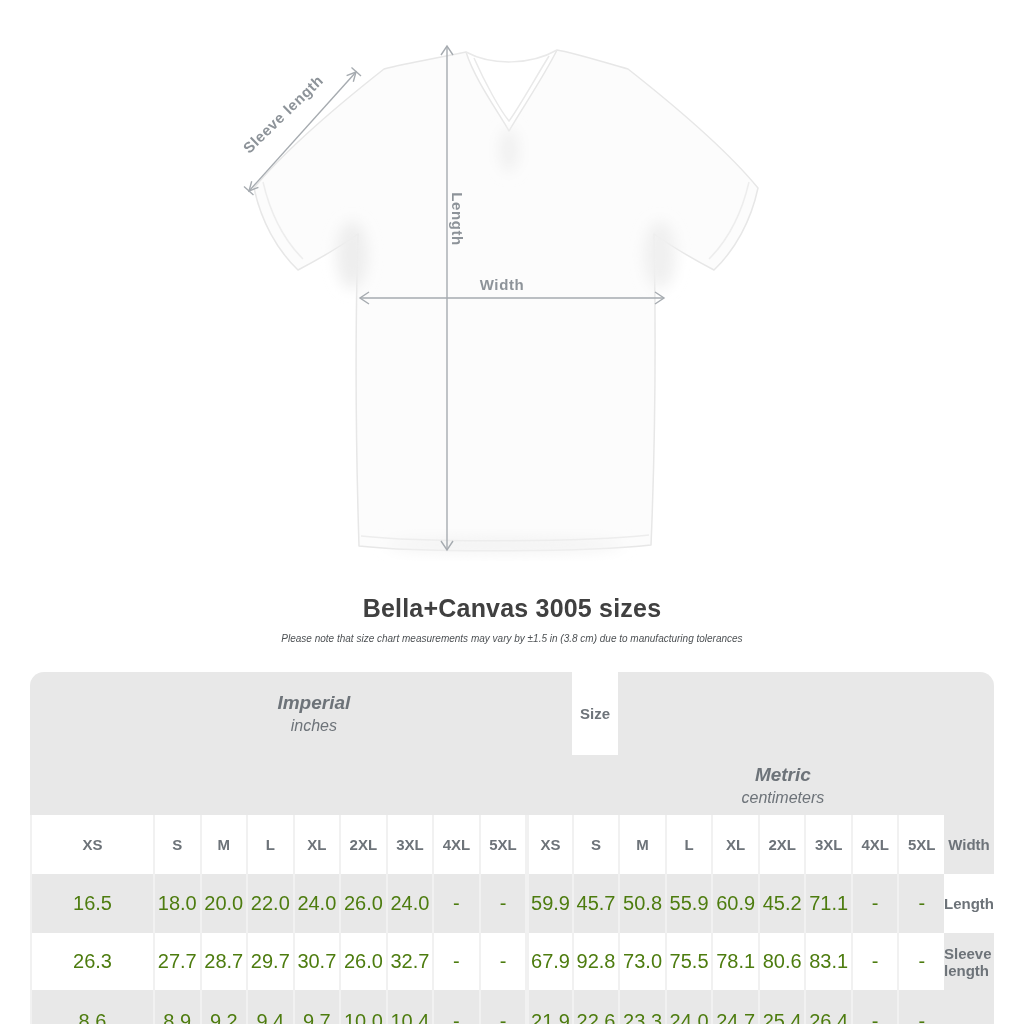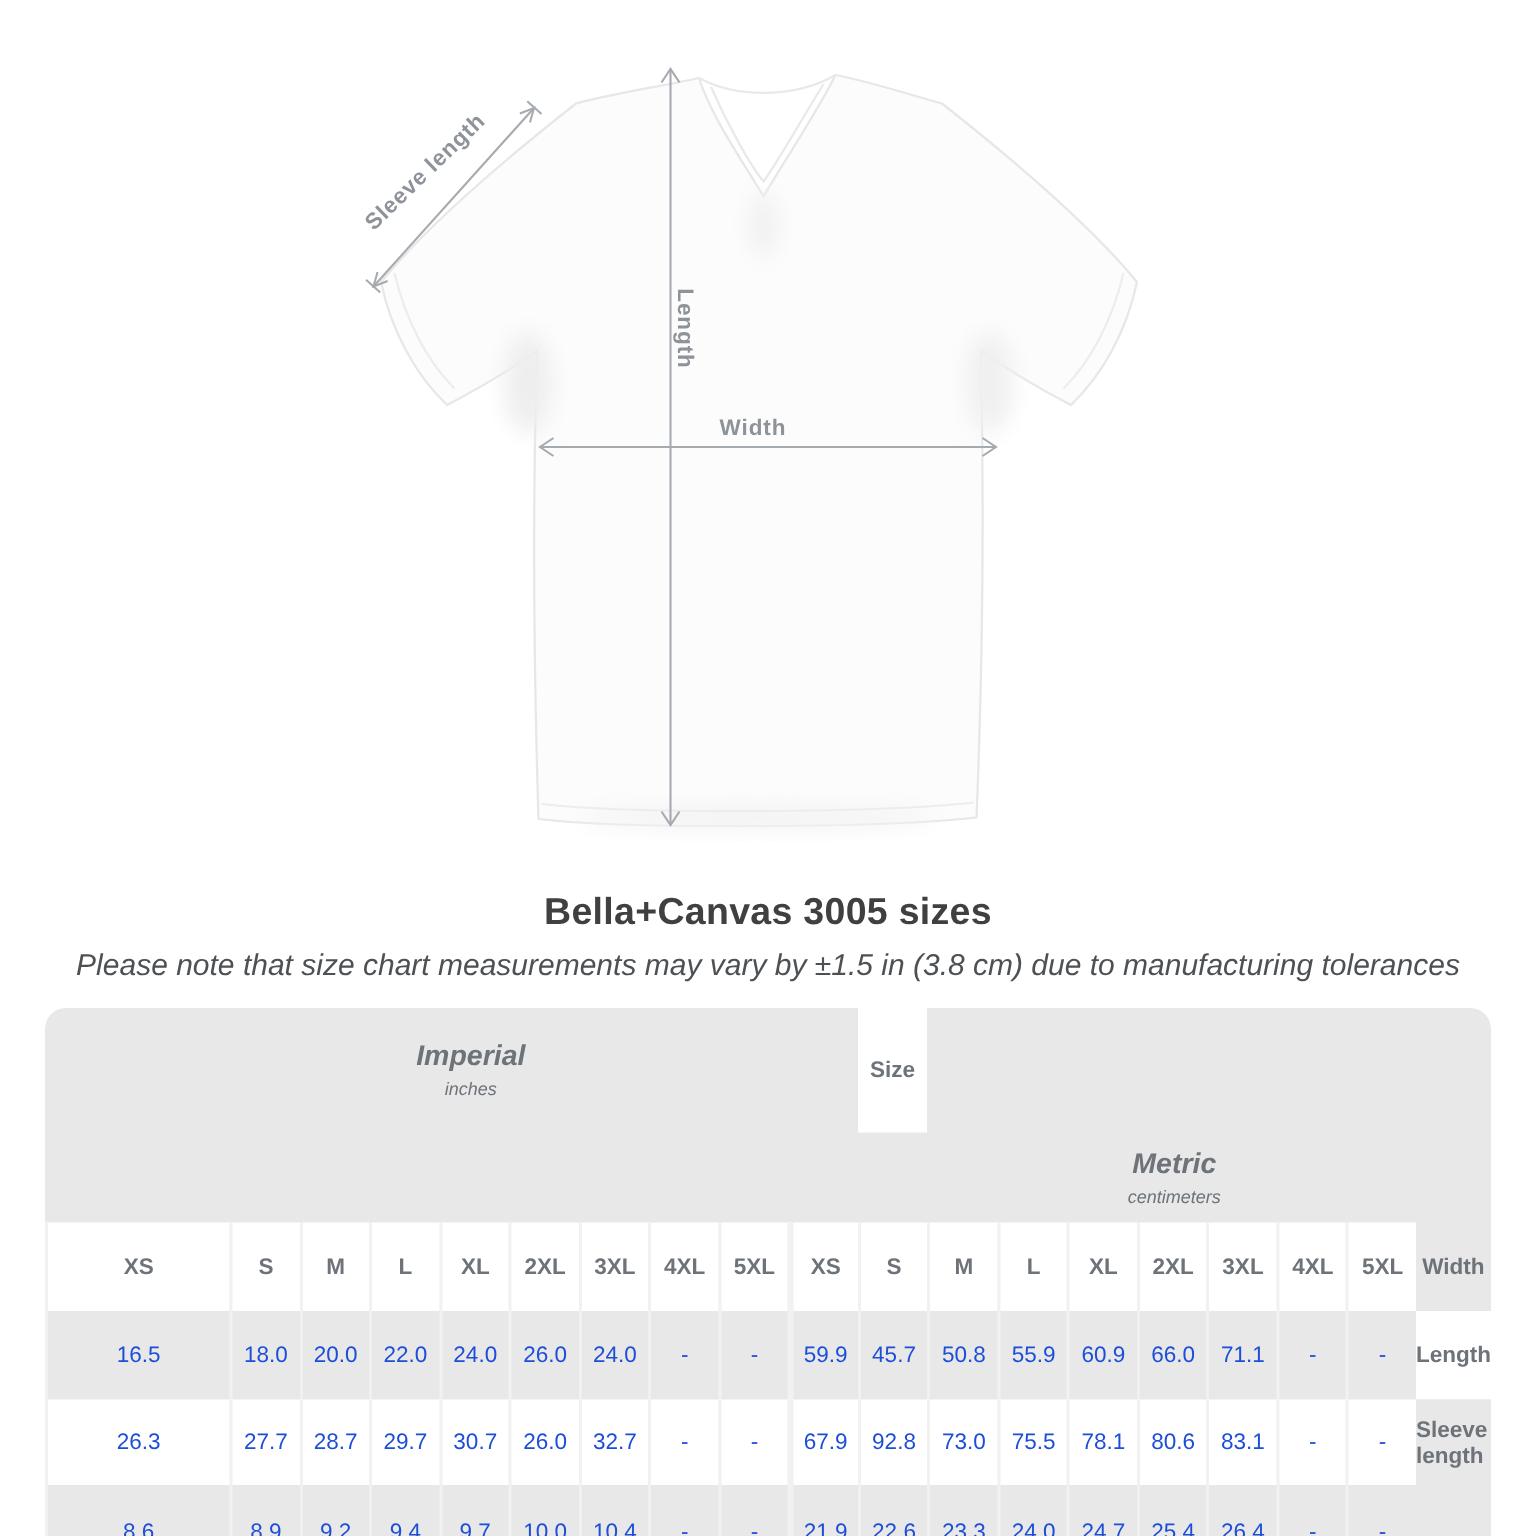--- a/index.html
+++ b/index.html
@@ -3,33 +3,33 @@
 <meta charset="utf-8">
 <style>
   html,body{margin:0;padding:0;background:#ffffff;}
   .page{position:relative;width:1024px;height:1024px;background:#ffffff;overflow:hidden;
         font-family:"Liberation Sans",sans-serif;}
   .diagram{position:absolute;top:0;left:0;width:1024px;height:585px;}
   .diagram svg{display:block;}
   .title{position:absolute;top:594px;left:0;width:100%;text-align:center;margin:0;
          font-size:25px;font-weight:bold;color:#404040;letter-spacing:.2px;}
   .subtitle{position:absolute;top:633px;left:0;width:100%;text-align:center;margin:0;
-            font-style:italic;font-size:20px;color:#4d5154;}
+            font-style:italic;font-size:10px;color:#4d5154;}
   .grid{position:absolute;top:672px;left:30px;width:964px;height:380px;
         display:grid;grid-template-columns:123px repeat(18,1fr);
         grid-template-rows:83px 60px 59px 59px 57px;
         background:#e8e8e8;border-radius:14px;overflow:hidden;}
   .c{display:flex;align-items:center;justify-content:center;}
   .band{flex-direction:column;gap:3px;background:transparent;}
   .band-imp{grid-column:1 / 11;padding-left:26px;}
   .band-met{grid-column:11 / 20;}
   .g-name{font-size:19px;font-weight:bold;font-style:italic;color:#6d7379;}
-  .g-unit{font-size:12px;font-style:italic;color:#6d7379;}
+  .g-unit{font-size:16px;font-style:italic;color:#6d7379;}
   .head,.rl{font-weight:bold;font-size:15px;color:#6d7379;}
-  .val{font-size:15px;color:#1d4ed8;}
+  .val{font-size:20px;color:#4d7c0f;}
   .w{background:#ffffff;}
   .g{background:#e8e8e8;}
   .sep{border-left:2px solid #f1f1f1;}
   .gsep{border-left:4px solid #f1f1f1;}
   .arrow-label{font-family:"Liberation Sans",sans-serif;font-weight:bold;font-size:15px;
                fill:#8d9399;letter-spacing:.6px;}
 </style>
 </head>
 <body>
 
@@ -136,21 +136,21 @@
       <div class="c val g sep">24.0</div>
       <div class="c val g sep">26.0</div>
       <div class="c val g sep">24.0</div>
       <div class="c val g sep">-</div>
       <div class="c val g sep">-</div>
       <div class="c val g gsep">59.9</div>
       <div class="c val g sep">45.7</div>
       <div class="c val g sep">50.8</div>
       <div class="c val g sep">55.9</div>
       <div class="c val g sep">60.9</div>
-      <div class="c val g sep">66.0</div>
+      <div class="c val g sep">45.2</div>
       <div class="c val g sep">71.1</div>
       <div class="c val g sep">-</div>
       <div class="c val g sep">-</div>
       <div class="c rl w">Length</div>
       <div class="c val w sep">26.3</div>
       <div class="c val w sep">27.7</div>
       <div class="c val w sep">28.7</div>
       <div class="c val w sep">29.7</div>
       <div class="c val w sep">30.7</div>
       <div class="c val w sep">26.0</div>

